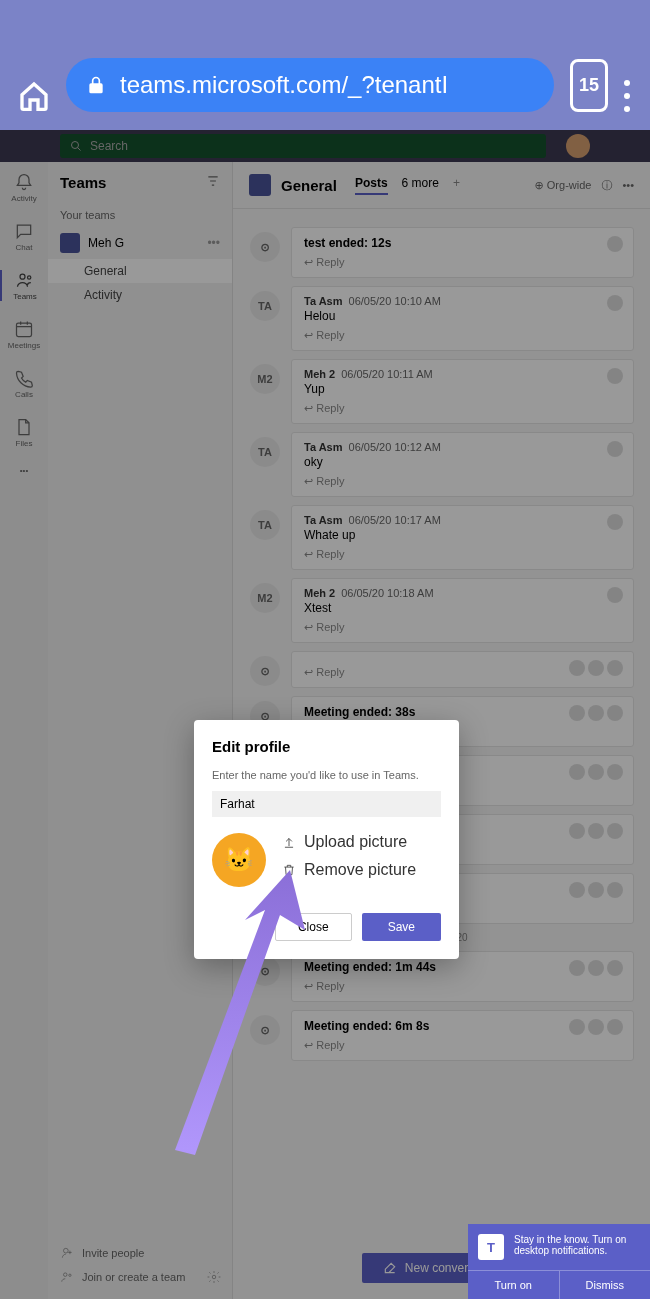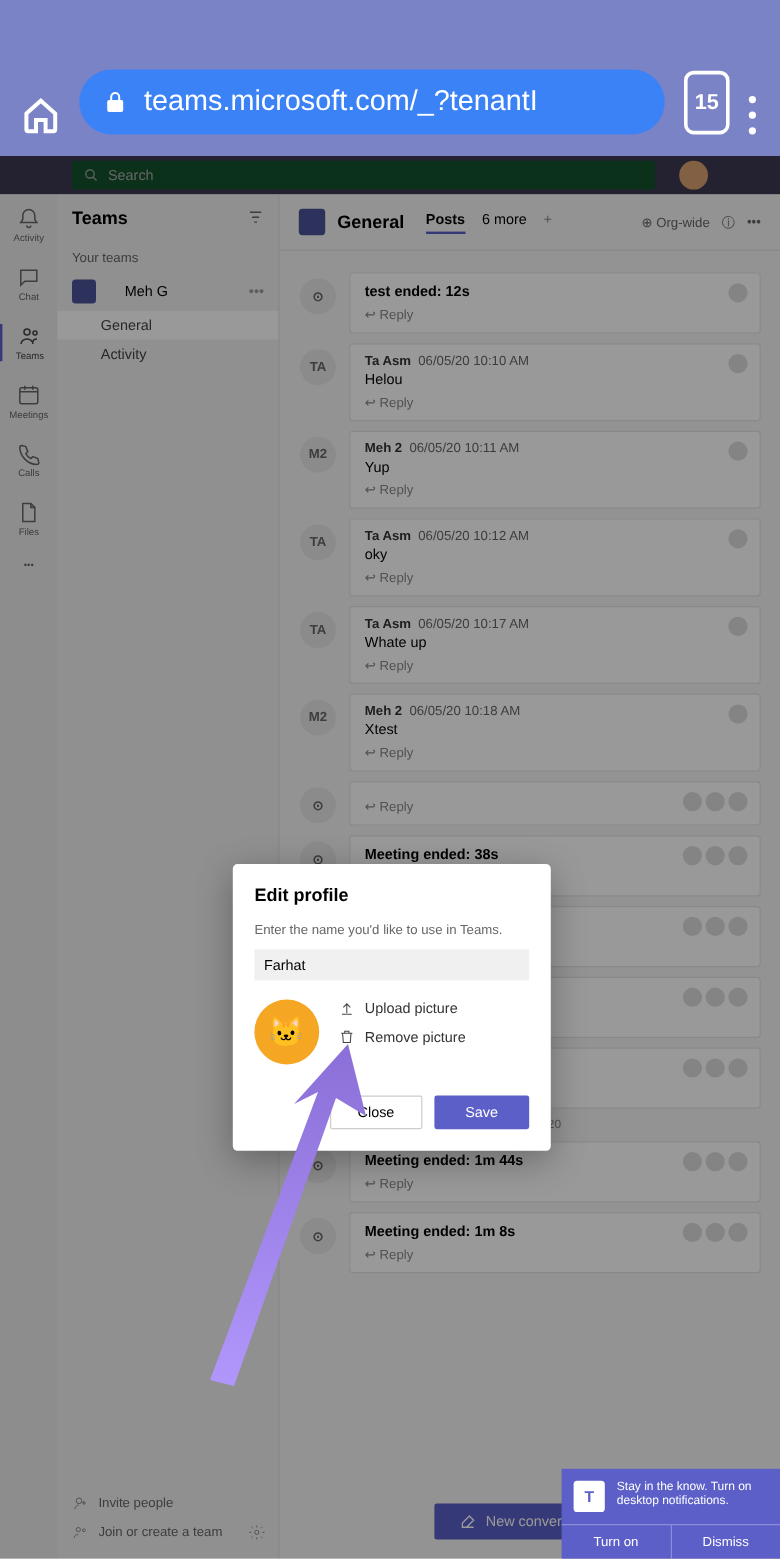--- a/index.html
+++ b/index.html
@@ -22,21 +22,21 @@
 
 .main-layout { display: flex; height: calc(100% - 32px); }
 .rail { width: 48px; background: #ebebeb; display: flex; flex-direction: column; align-items: center; padding-top: 10px; gap: 18px; }
 .rail-item { display: flex; flex-direction: column; align-items: center; gap: 2px; color: #666; font-size: 8px; cursor: pointer; }
 .rail-item.active { color: #444; border-left: 2px solid #5b5fc7; width: 100%; padding-left: 0; }
 .rail-icon { width: 20px; height: 20px; }
 
 .sidebar { width: 185px; background: #f0f0f0; border-right: 1px solid #ddd; }
 .sidebar-header { padding: 12px; font-size: 15px; font-weight: 600; display: flex; justify-content: space-between; }
 .sidebar-section { padding: 6px 12px; font-size: 11px; color: #666; }
-.team-item { padding: 6px 12px; display: flex; align-items: center; gap: 24px; font-size: 12px; }
+.team-item { padding: 6px 12px; display: flex; align-items: center; gap: 8px; font-size: 12px; }
 .team-avatar { width: 20px; height: 20px; background: #4a5499; border-radius: 3px; }
 .channel-item { padding: 5px 12px 5px 36px; font-size: 12px; color: #444; }
 .channel-item.active { background: #fff; font-weight: 500; }
 .sidebar-footer { position: absolute; bottom: 0; width: 185px; padding: 10px 12px; font-size: 11px; color: #666; }
 .sidebar-footer div { padding: 5px 0; display: flex; align-items: center; gap: 8px; }
 
 .content { flex: 1; background: #f5f5f5; display: flex; flex-direction: column; }
 .content-header { padding: 12px 16px; display: flex; align-items: center; gap: 10px; border-bottom: 1px solid #e0e0e0; }
 .ch-avatar { width: 22px; height: 22px; background: #4a5499; border-radius: 3px; }
 .ch-title { font-weight: 700; font-size: 15px; }
@@ -55,21 +55,21 @@
 .date-sep { text-align: center; font-size: 10px; color: #888; margin: 8px 0; }
 
 .new-conv-btn { margin: 10px auto 16px; width: 160px; background: #5b5fc7; color: #fff; padding: 8px; border-radius: 2px; font-size: 12px; display: flex; align-items: center; justify-content: center; gap: 8px; }
 
 .modal { position: absolute; top: 590px; left: 194px; width: 265px; background: #fff; border-radius: 4px; box-shadow: 0 8px 30px rgba(0,0,0,0.3); z-index: 10; padding: 18px; }
 .modal-title { font-size: 15px; font-weight: 600; margin-bottom: 14px; }
 .modal-hint { font-size: 11px; color: #666; margin-bottom: 10px; }
 .modal-input { width: 100%; background: #f0f0f0; border: none; padding: 6px 8px; font-size: 12px; margin-bottom: 16px; }
 .modal-body { display: flex; gap: 16px; align-items: flex-start; }
 .avatar-circle { width: 54px; height: 54px; border-radius: 50%; background: #f5a623; display: flex; align-items: center; justify-content: center; font-size: 24px; }
-.picture-actions { display: flex; flex-direction: column; gap: 10px; font-size: 12px; color: #333; }
+.picture-actions { display: flex; flex-direction: column; gap: 10px; font-size: 16px; color: #333; }
 .picture-actions div { display: flex; align-items: center; gap: 8px; cursor: pointer; }
 .modal-footer { display: flex; justify-content: flex-end; gap: 10px; margin-top: 26px; }
 .btn-close { padding: 6px 22px; border: 1px solid #ccc; background: #fff; font-size: 12px; cursor: pointer; border-radius: 2px; }
 .btn-save { padding: 6px 26px; background: #5b5fc7; color: #fff; border: none; font-size: 12px; cursor: pointer; border-radius: 2px; }
 
 .arrow { position: absolute; top: 740px; left: 155px; z-index: 11; pointer-events: none; }
 
 .notif { position: absolute; bottom: 0; right: 0; width: 182px; background: #5b5fc7; color: #fff; font-size: 10px; z-index: 12; }
 .notif-body { padding: 10px; display: flex; gap: 10px; }
 .notif-logo { width: 26px; height: 26px; background: #fff; border-radius: 3px; display: flex; align-items: center; justify-content: center; color: #5b5fc7; font-weight: 700; font-size: 13px; flex-shrink: 0; }
@@ -320,21 +320,21 @@
             <div style="font-weight: 700;">Meeting ended: 1m 44s</div>
             <div class="msg-reply">↩ Reply</div>
             <div class="msg-badges">
               <span></span>
               <span></span>
               <span></span>
             </div>
           </div>
           <div class="msg-card">
             <div class="msg-avatar-out">⊙</div>
-            <div style="font-weight: 600;">Meeting ended: 1m 8s</div>
+            <div style="font-weight: 600;">Meeting ended: 6m 8s</div>
             <div class="msg-reply">↩ Reply</div>
             <div class="msg-badges">
               <span></span>
               <span></span>
               <span></span>
             </div>
           </div>
         </div>
 
       <div class="new-conv-btn">

